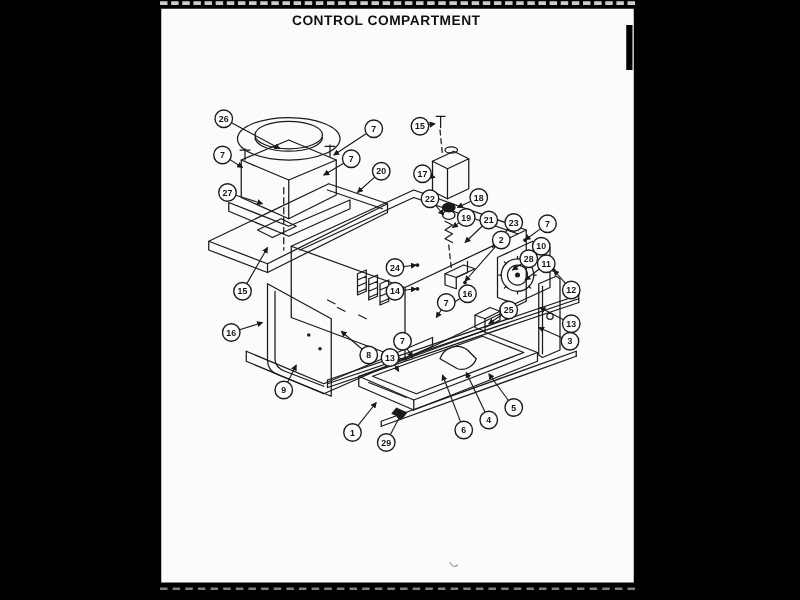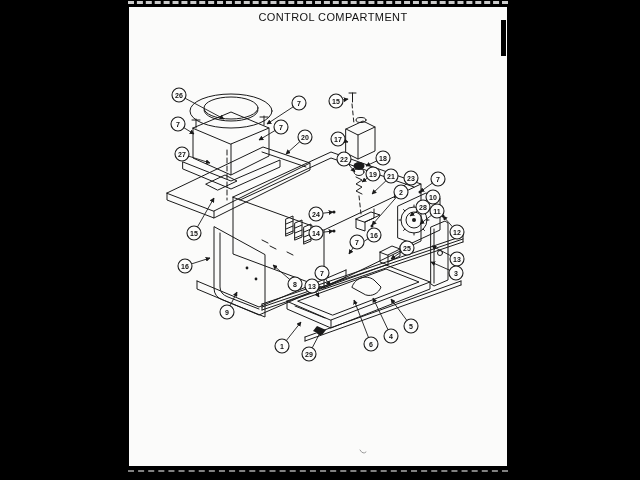--- a/index.html
+++ b/index.html
@@ -17,21 +17,21 @@
   }
   .torn-edge-bottom{
     position:absolute;left:128px;top:470px;width:380px;height:0;
     border-top:2px dashed rgba(255,255,255,.5);
   }
   .corner-tick{
     position:absolute;left:501px;top:20px;width:5px;height:36px;background:#000;
   }
   .page-title{
     position:absolute;left:129px;top:11px;width:360px;text-align:center;
-    font-weight:normal;font-size:11px;letter-spacing:.4px;color:#111;padding-left:24px;
+    font-weight:bold;font-size:11px;letter-spacing:.4px;color:#111;
   }
   #diagram{position:absolute;left:0;top:0;}
   .art{stroke:#1a1a1a;fill:none;stroke-width:1;stroke-linecap:round;stroke-linejoin:round;}
   .ink{fill:#1a1a1a;stroke:none;}
   .leader{stroke:#1a1a1a;stroke-width:.9;fill:none;}
   .bubble{fill:#fdfdfc;stroke:#1a1a1a;stroke-width:1.1;}
   .bubble-num{
     font-family:"Liberation Sans",sans-serif;font-weight:700;font-size:7px;
     fill:#111;text-anchor:middle;
   }

